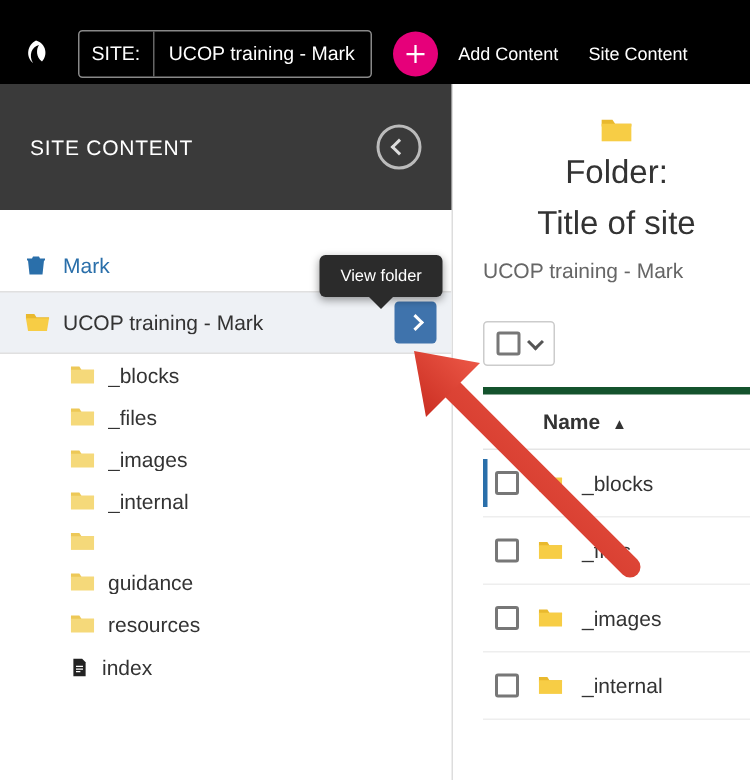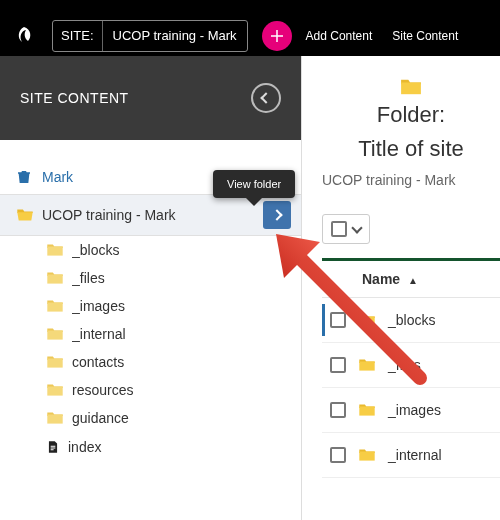--- a/index.html
+++ b/index.html
@@ -216,21 +216,21 @@
       width: 16px; height: 16px;
       border: 2px solid #777;
       border-radius: 2px;
       display: inline-block;
       cursor: pointer;
     }
     .table-head {
       display: flex;
       align-items: center;
       padding: 10px 8px;
-      border-top: 3px solid #14532d;
+      border-top: 5px solid #14532d;
       border-bottom: 1px solid #e5e5e5;
       gap: 12px;
       font-weight: 700;
     }
     .table-head .hspace { width: 20px; }
     .sort-caret { font-size: 10px; margin-left: 4px; }
     .table-row {
       display: flex;
       align-items: center;
       padding: 14px 8px;
@@ -340,35 +340,34 @@
             <path class="tab" d="M1 2h8l2 3h12v2H1z"></path>
             <path class="body" d="M1 5h22v13H1z"></path>
           </svg></span>
       <span class="label">_internal</span>
     </div>
     <div class="tree-node child">
       <span class="folder-icon dim"><svg viewBox="0 0 24 20" width="18" height="14">
             <path class="tab" d="M1 2h8l2 3h12v2H1z"></path>
             <path class="body" d="M1 5h22v13H1z"></path>
           </svg></span>
-      <span class="label">contacts</span>
+    </div>
+    <div class="tree-node child">
+      <span class="folder-icon dim"><svg viewBox="0 0 24 20" width="18" height="14">
+            <path class="tab" d="M1 2h8l2 3h12v2H1z"></path>
+            <path class="body" d="M1 5h22v13H1z"></path>
+          </svg></span>
+      <span class="label">guidance</span>
     </div>
     <div class="tree-node child">
       <span class="folder-icon dim"><svg viewBox="0 0 24 20" width="18" height="14">
             <path class="tab" d="M1 2h8l2 3h12v2H1z"></path>
             <path class="body" d="M1 5h22v13H1z"></path>
           </svg></span>
       <span class="label">resources</span>
-    </div>
-    <div class="tree-node child">
-      <span class="folder-icon dim"><svg viewBox="0 0 24 20" width="18" height="14">
-            <path class="tab" d="M1 2h8l2 3h12v2H1z"></path>
-            <path class="body" d="M1 5h22v13H1z"></path>
-          </svg></span>
-      <span class="label">guidance</span>
     </div>
     <div class="tree-node child">
       <span class="file-icon">
         <svg viewBox="0 0 24 24" width="14" height="18">
             <path d="M5 2h10l4 4v16H5z" fill="#222"></path>
             <path d="M8 10h8v1.5H8zm0 3h8v1.5H8zm0 3h5v1.5H8z" fill="#fff"></path>
           </svg>
       </span>
       <span class="label">index</span>
     </div>

